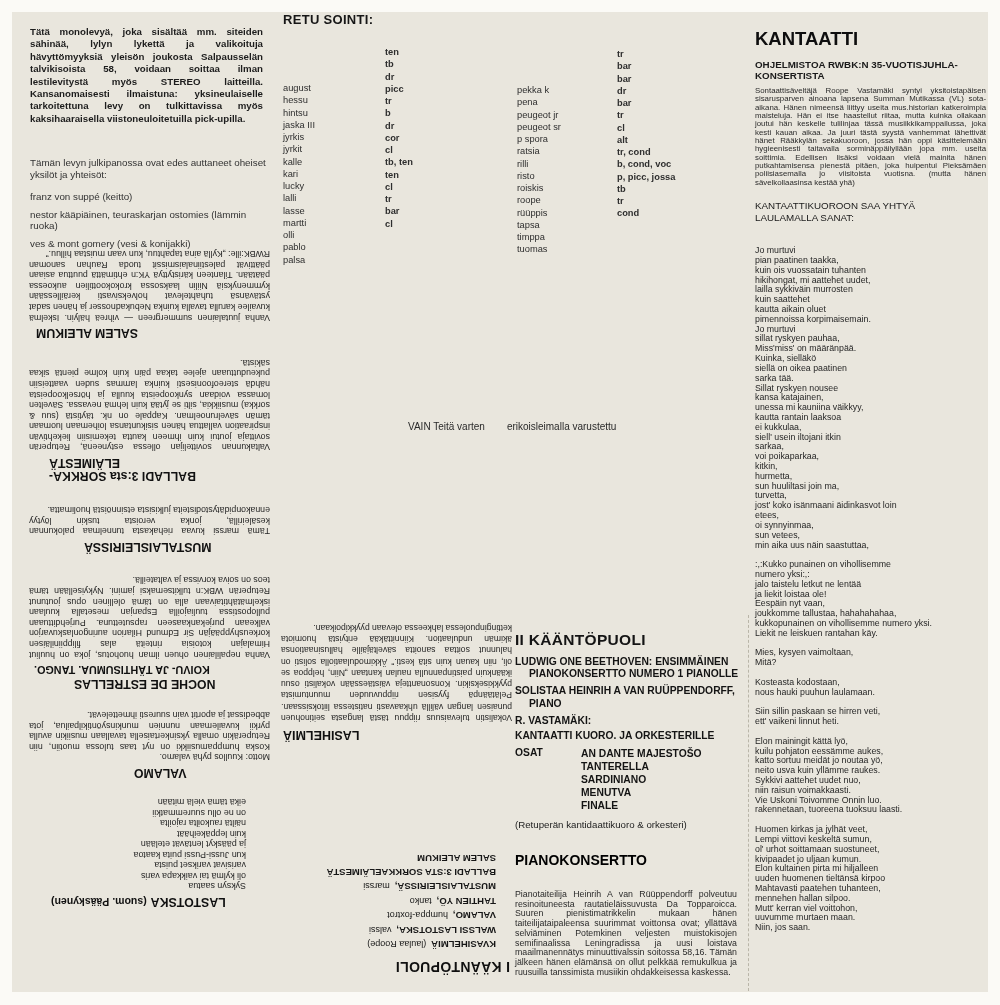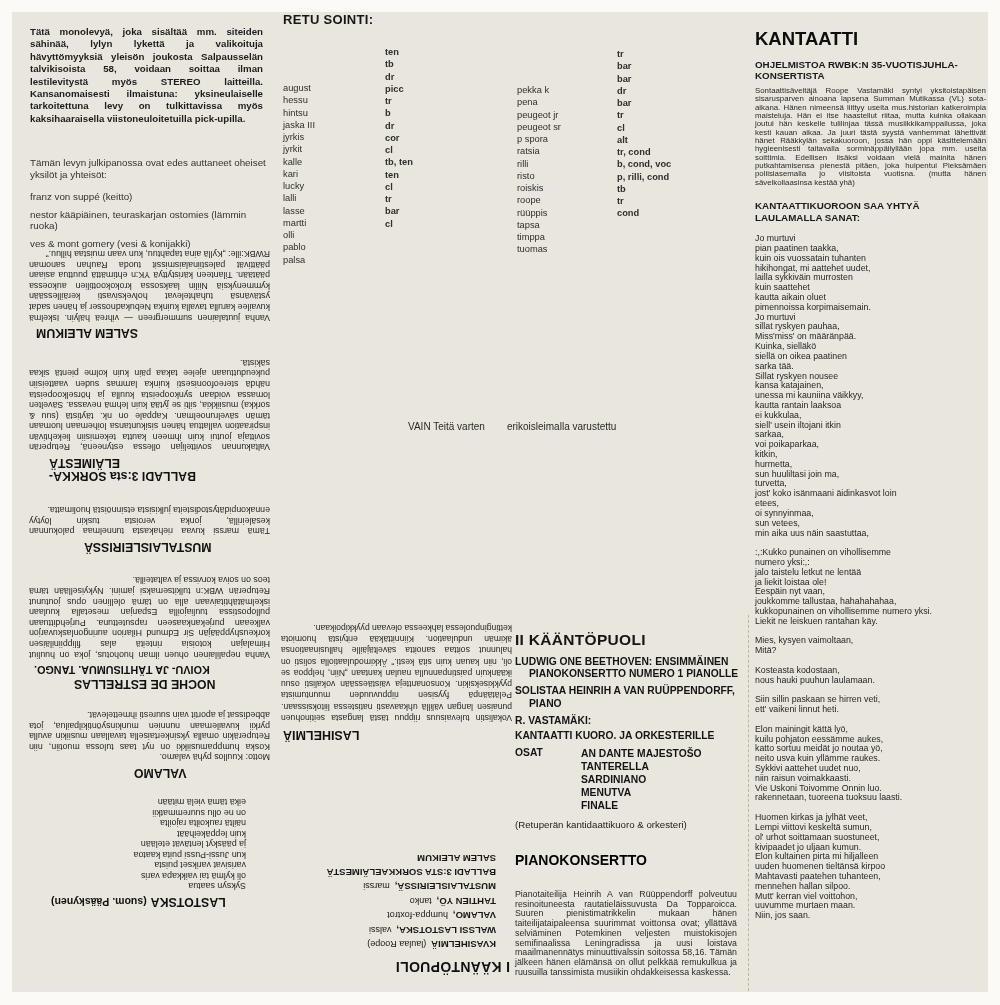--- a/index.html
+++ b/index.html
@@ -70,21 +70,21 @@
   
   .pk{left:503px;top:840px;width:222px;}
   .pk h2{font-size:14px;margin:0 0 22px;color:#000000;}
   .pk .txt{font-size:8.8px;line-height:9.7px;color:#2a2a2a;}
 
   
   .kant{left:743px;top:16px;width:231px;color:#1a1a1a;}
   .kant h1{font-size:18.5px;margin:0 0 9px;color:#0e0e0e;}
   .kant .sub{font-size:9.8px;line-height:11px;font-weight:bold;margin-bottom:6px;}
   .kant .txt{font-size:7.85px;line-height:8.35px;color:#2b2b2b;margin-bottom:13px;}
-  .kant .choir{font-size:9.8px;line-height:11.5px;font-weight:bold;margin-bottom:11px;}
+  .kant .choir{font-size:9.8px;line-height:11.5px;font-weight:normal;margin-bottom:23px;}
   .lyrics{font-size:8.8px;line-height:9.82px;color:#262626;}
 
   .fold-line{left:736px;top:603px;height:376px;width:0;border-left:1px dashed #b9b5a8;}
 </style>
 </head>
 <body>
 
 <div id="cover">
 
   <div class="abs intro just">Tätä monolevyä, joka sisältää mm. siteiden sähinää, lylyn lykettä ja valikoituja hävyttömyyksiä yleisön joukosta Salpausselän talvikisoista 58, voidaan soittaa ilman lestilevitystä myös STEREO laitteilla. Kansanomaisesti ilmaistuna: yksineulaiselle tarkoitettuna levy on tulkittavissa myös kaksihaaraisella viistoneuloitetuilla pick-upilla.</div>
@@ -195,21 +195,21 @@
       <div class="pair-row">
         <span class="a">roiskis</span>
         <span class="b">tr, cond</span>
       </div>
       <div class="pair-row">
         <span class="a">roope</span>
         <span class="b">b, cond, voc</span>
       </div>
       <div class="pair-row">
         <span class="a">rüüppis</span>
-        <span class="b">p, rilli, cond</span>
+        <span class="b">p, picc, jossa</span>
       </div>
       <div class="pair-row">
         <span class="a">tapsa</span>
         <span class="b">tb</span>
       </div>
       <div class="pair-row">
         <span class="a">timppa</span>
         <span class="b">tr</span>
       </div>
       <div class="pair-row">

